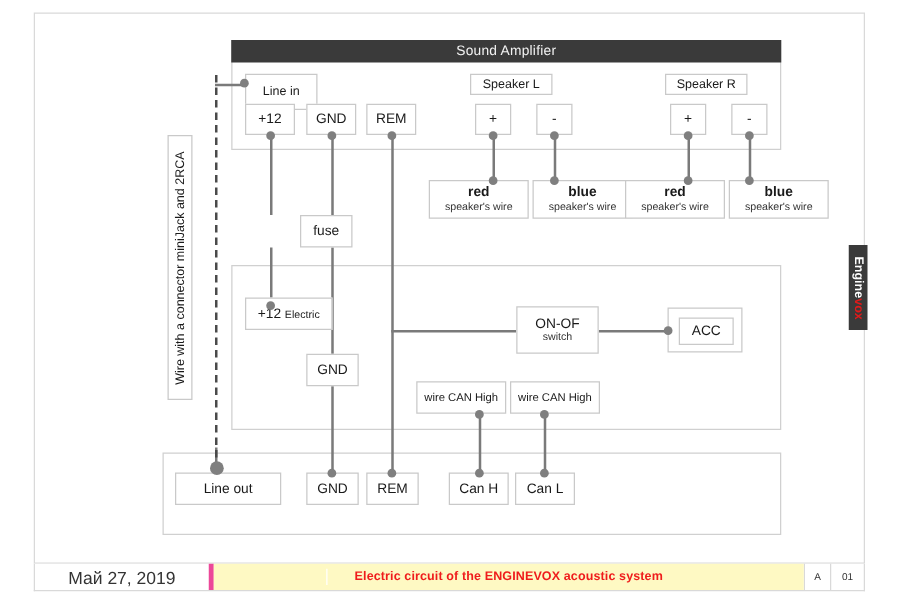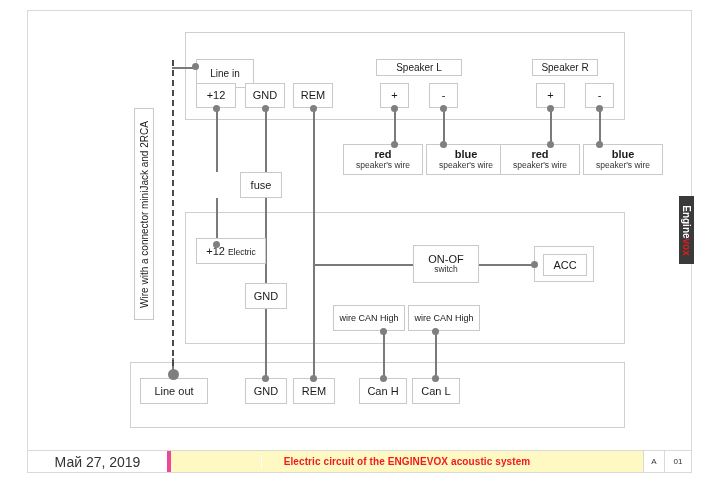--- a/index.html
+++ b/index.html
@@ -90,28 +90,29 @@
   <div class="wire h" style="left:479px;top:264px;width:55px;"></div>
 
   <div class="wire v" style="left:383px;top:331px;height:52px;"></div>
   <div class="wire v" style="left:435px;top:331px;height:52px;"></div>
 
   <div class="wire h" style="left:172px;top:67px;width:24px;"></div>
 
   <div class="dashdot" style="left:172px;top:60px;height:316px;"></div>
 
   <div class="module" style="left:185px;top:32px;width:440px;height:88px;"></div>
+  <div class="module-title" style="left:185px;top:32px;width:440px;height:18px;">Sound Amplifier</div>
 
   <div class="box tight" style="left:196px;top:59px;width:58px;height:29px;">Line in</div>
 
   <div class="box" style="left:196px;top:83px;width:40px;height:25px;">+12</div>
   <div class="box" style="left:245px;top:83px;width:40px;height:25px;">GND</div>
   <div class="box" style="left:293px;top:83px;width:40px;height:25px;">REM</div>
 
-  <div class="box tight" style="left:376px;top:59px;width:86px;height:17px;">Speaker L</div>
+  <div class="box tight" style="left:376px;top:59px;width:66px;height:17px;">Speaker L</div>
   <div class="box" style="left:380px;top:83px;width:29px;height:25px;">+</div>
   <div class="box" style="left:429px;top:83px;width:29px;height:25px;">-</div>
 
   <div class="box tight" style="left:532px;top:59px;width:66px;height:17px;">Speaker R</div>
   <div class="box" style="left:536px;top:83px;width:29px;height:25px;">+</div>
   <div class="box" style="left:585px;top:83px;width:29px;height:25px;">-</div>
 
   <div class="box" style="left:343px;top:144px;width:80px;height:31px;">
     <span class="bold">red</span>
     <span class="sub">speaker's wire</span>
@@ -150,21 +151,21 @@
   <div class="box" style="left:534px;top:246px;width:60px;height:36px;">
     <div class="abs" style="left:8px;top:7px;width:44px;height:22px;border:1px solid #c9c9c9;background:#fff;
          display:flex;align-items:center;justify-content:center;font-size:11px;">ACC</div>
   </div>
 
   <div class="box small" style="left:333px;top:305px;width:72px;height:26px;">wire CAN High</div>
   <div class="box small" style="left:408px;top:305px;width:72px;height:26px;">wire CAN High</div>
 
   <div class="module" style="left:130px;top:362px;width:495px;height:66px;"></div>
 
-  <div class="box" style="left:140px;top:378px;width:68px;height:26px;">Line out</div>
+  <div class="box" style="left:140px;top:378px;width:85px;height:26px;">Line out</div>
   <div class="box" style="left:245px;top:378px;width:42px;height:26px;">GND</div>
   <div class="box" style="left:293px;top:378px;width:42px;height:26px;">REM</div>
   <div class="box" style="left:359px;top:378px;width:48px;height:26px;">Can H</div>
   <div class="box" style="left:412px;top:378px;width:48px;height:26px;">Can L</div>
 
   <div class="node" style="left:192px;top:63px;"></div>
   <div class="node" style="left:213px;top:105px;"></div>
   <div class="node" style="left:262px;top:105px;"></div>
   <div class="node" style="left:310px;top:105px;"></div>
   <div class="node" style="left:391px;top:105px;"></div>

